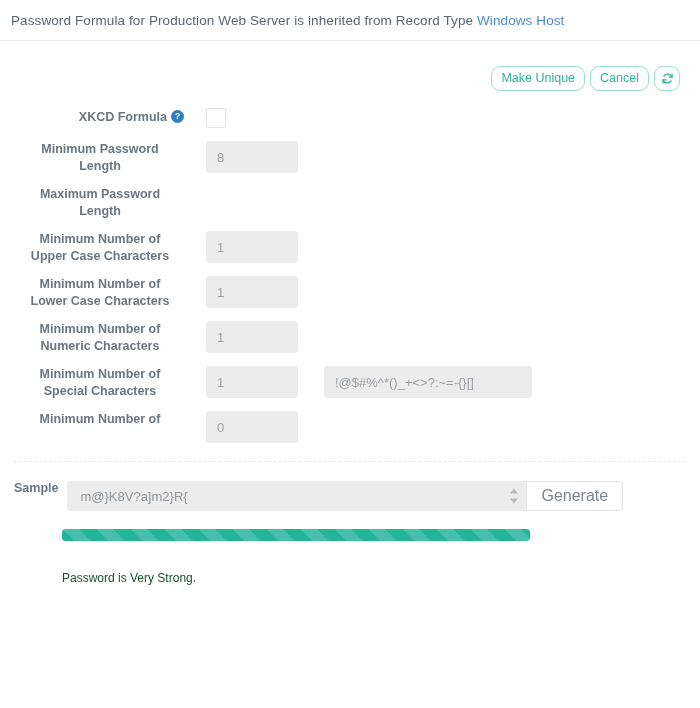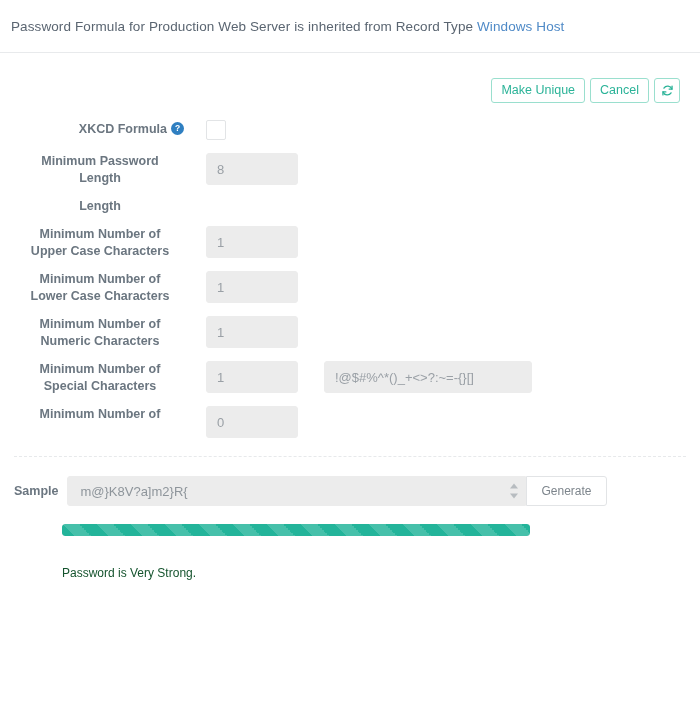--- a/index.html
+++ b/index.html
@@ -11,21 +11,21 @@
     height: 708px;
     background: #ffffff;
     font-family: "Liberation Sans", sans-serif;
     font-size: 13px;
     color: #5b6670;
     overflow: hidden;
   }
 
   
   .header-bar {
-    height: 53px;
+    height: 41px;
     box-sizing: border-box;
     border-bottom: 1px solid #e8eaec;
     display: flex;
     align-items: center;
     padding: 0 0 0 11px;
     background: #fff;
   }
   .header-text {
     font-size: 13.5px;
     color: #5a6571;
@@ -44,21 +44,21 @@
     align-items: center;
     gap: 5px;
     padding: 25px 20px 0 0;
   }
   .btn-outline {
     font-family: "Liberation Sans", sans-serif;
     font-size: 12.5px;
     color: #2bb398;
     background: #ffffff;
     border: 1px solid #9adfce;
-    border-radius: 3px;
+    border-radius: 9px;
     padding: 4px 9px 5px 9px;
     line-height: 14px;
     cursor: pointer;
     white-space: nowrap;
   }
   .btn-icon {
     width: 26px;
     height: 25px;
     display: inline-flex;
     align-items: center;
@@ -136,21 +136,20 @@
   
   .divider {
     border: none;
     border-top: 1px dashed #e7e9eb;
     margin: 18px 14px 0 14px;
   }
 
   
   .sample-row {
     display: flex;
-    align-items: center;
     padding: 19px 0 0 14px;
   }
   .sample-label {
     font-weight: bold;
     font-size: 12.5px;
     color: #6b7680;
     margin-right: 9px;
   }
   .sample-wrap {
     display: flex;
@@ -197,21 +196,21 @@
 
   .generate-btn {
     height: 30px;
     box-sizing: border-box;
     background: #ffffff;
     border: 1px solid #e2e4e6;
     border-left: 1px solid #e2e4e6;
     border-radius: 0 3px 3px 0;
     padding: 0 14px;
     font-family: "Liberation Sans", sans-serif;
-    font-size: 12px;
+    font-size: 16px;
     color: #7d858c;
     cursor: pointer;
   }
 
   
   .bar-wrap {
     margin: 18px 0 0 62px;
     width: 468px;
     height: 12px;
     border-radius: 3px;
@@ -278,20 +277,21 @@
       <div>Minimum Password</div>
       <div>Length</div>
     </div>
     <div class="field-area">
       <input class="inp" type="text" readonly="" value="8" style="">
     </div>
   </div>
 
   <div class="row row-tall">
     <div class="lbl lbl-2line">
+      <div>Maximum Password</div>
       <div>Length</div>
     </div>
   </div>
 
   <div class="row row-tall">
     <div class="lbl lbl-2line">
       <div>Minimum Number of</div>
       <div>Upper Case Characters</div>
     </div>
     <div class="field-area">

